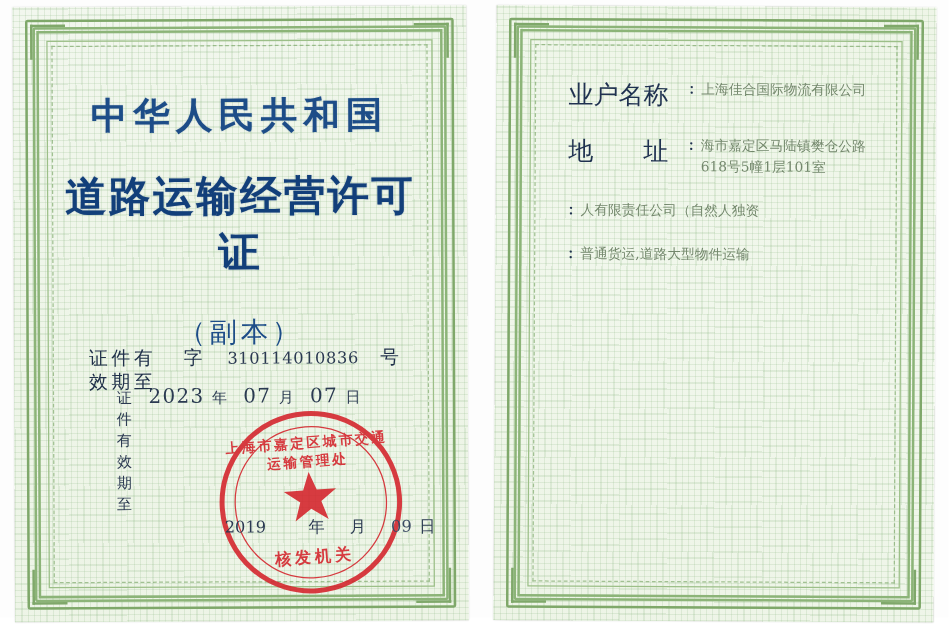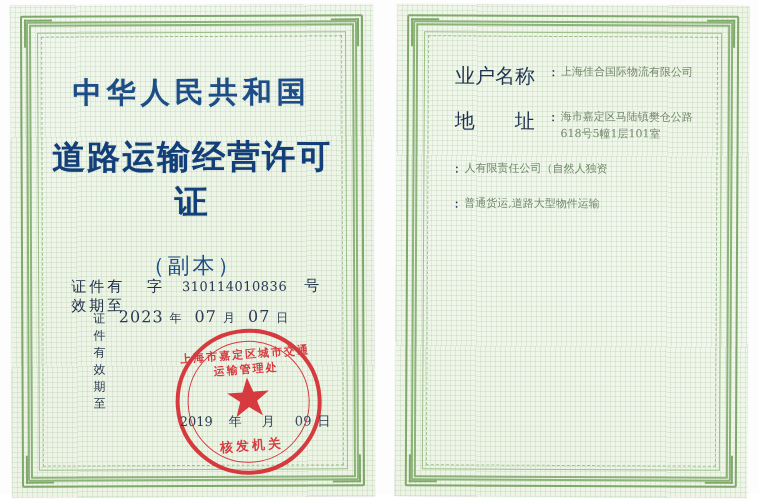--- a/index.html
+++ b/index.html
@@ -206,21 +206,21 @@
     position: absolute;
     left: 132px;
     right: 30px;
     bottom: 30px;
     display: flex;
     align-items: baseline;
     font-family: "DejaVu Serif", "Liberation Serif", serif;
     font-size: 13px;
     color: #2b3a52;
   }
-  .issue-date-row .yr { margin-right: 16px; }
+  .issue-date-row .yr { margin-right: 34px; }
   .issue-date-row .u { margin-right: 20px; }
   .issue-date-row .dd {
     margin-right: 6px;
     color: #3a4a63;
   }
 
   
   .fields {
     position: absolute;
     left: 22px;

